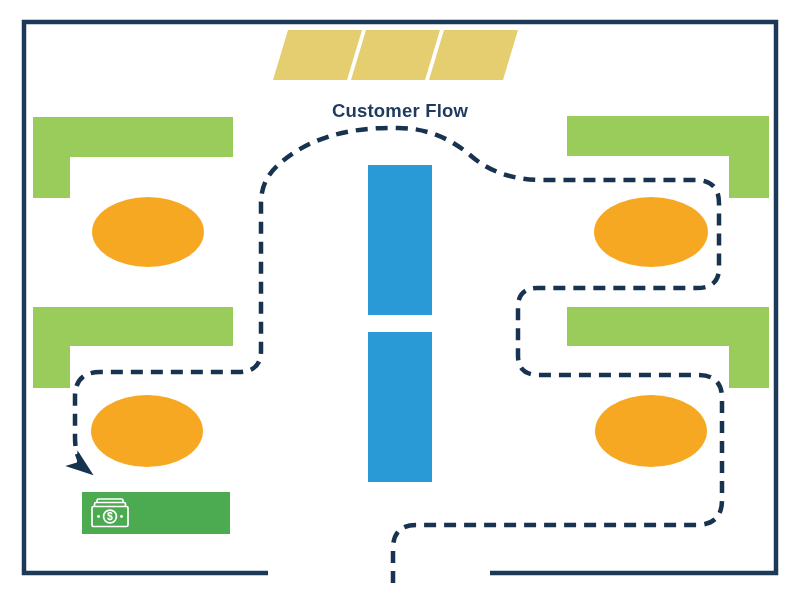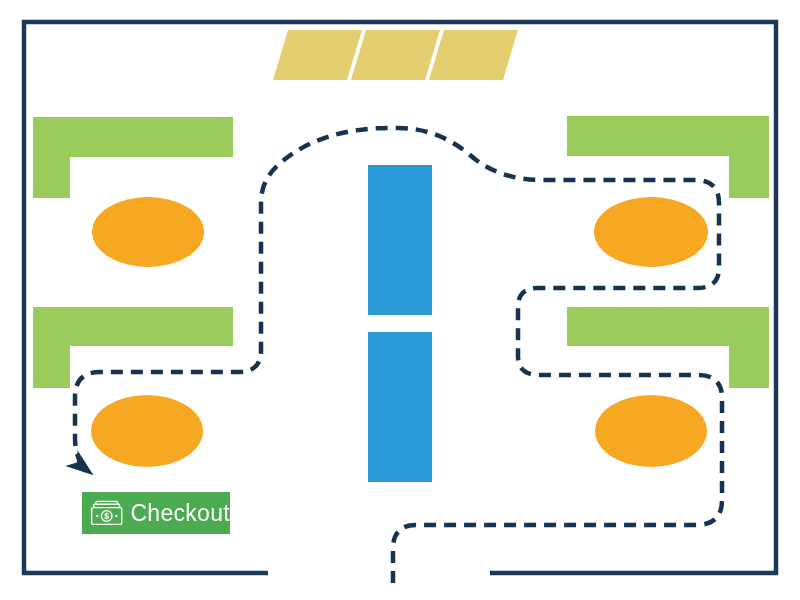--- a/index.html
+++ b/index.html
@@ -100,27 +100,27 @@
              Q 320 126 277 166
              Q 261 181 261 203
              L 261 351
              Q 261 372 238 372
              L 100 372
              Q 75 372 75 397
              L 75 437
              Q 75 461 88 471"></path>
   </svg>
 
+  <div class="title">Customer Flow</div>
 
   <div class="checkout">
     <svg class="cash-icon" width="40" height="31" viewBox="0 0 40 31">
       <rect class="bill" x="7" y="1" width="26" height="10" rx="1.5"></rect>
       <rect class="bill" x="4.5" y="4.5" width="31" height="12" rx="1.5"></rect>
       <rect class="bill" x="2" y="8.5" width="36" height="20" rx="1.5"></rect>
       <circle class="bill-detail" cx="20" cy="18.5" r="6.4"></circle>
       <circle class="bill-dot" cx="8.5" cy="18.5" r="1.4"></circle>
       <circle class="bill-dot" cx="31.5" cy="18.5" r="1.4"></circle>
       <text class="bill-symbol" x="20" y="22.4" text-anchor="middle">$</text>
     </svg>
-    <span class="checkout-label">Checkout</span>
   </div>
 
 </div>
 
 </body></html>

